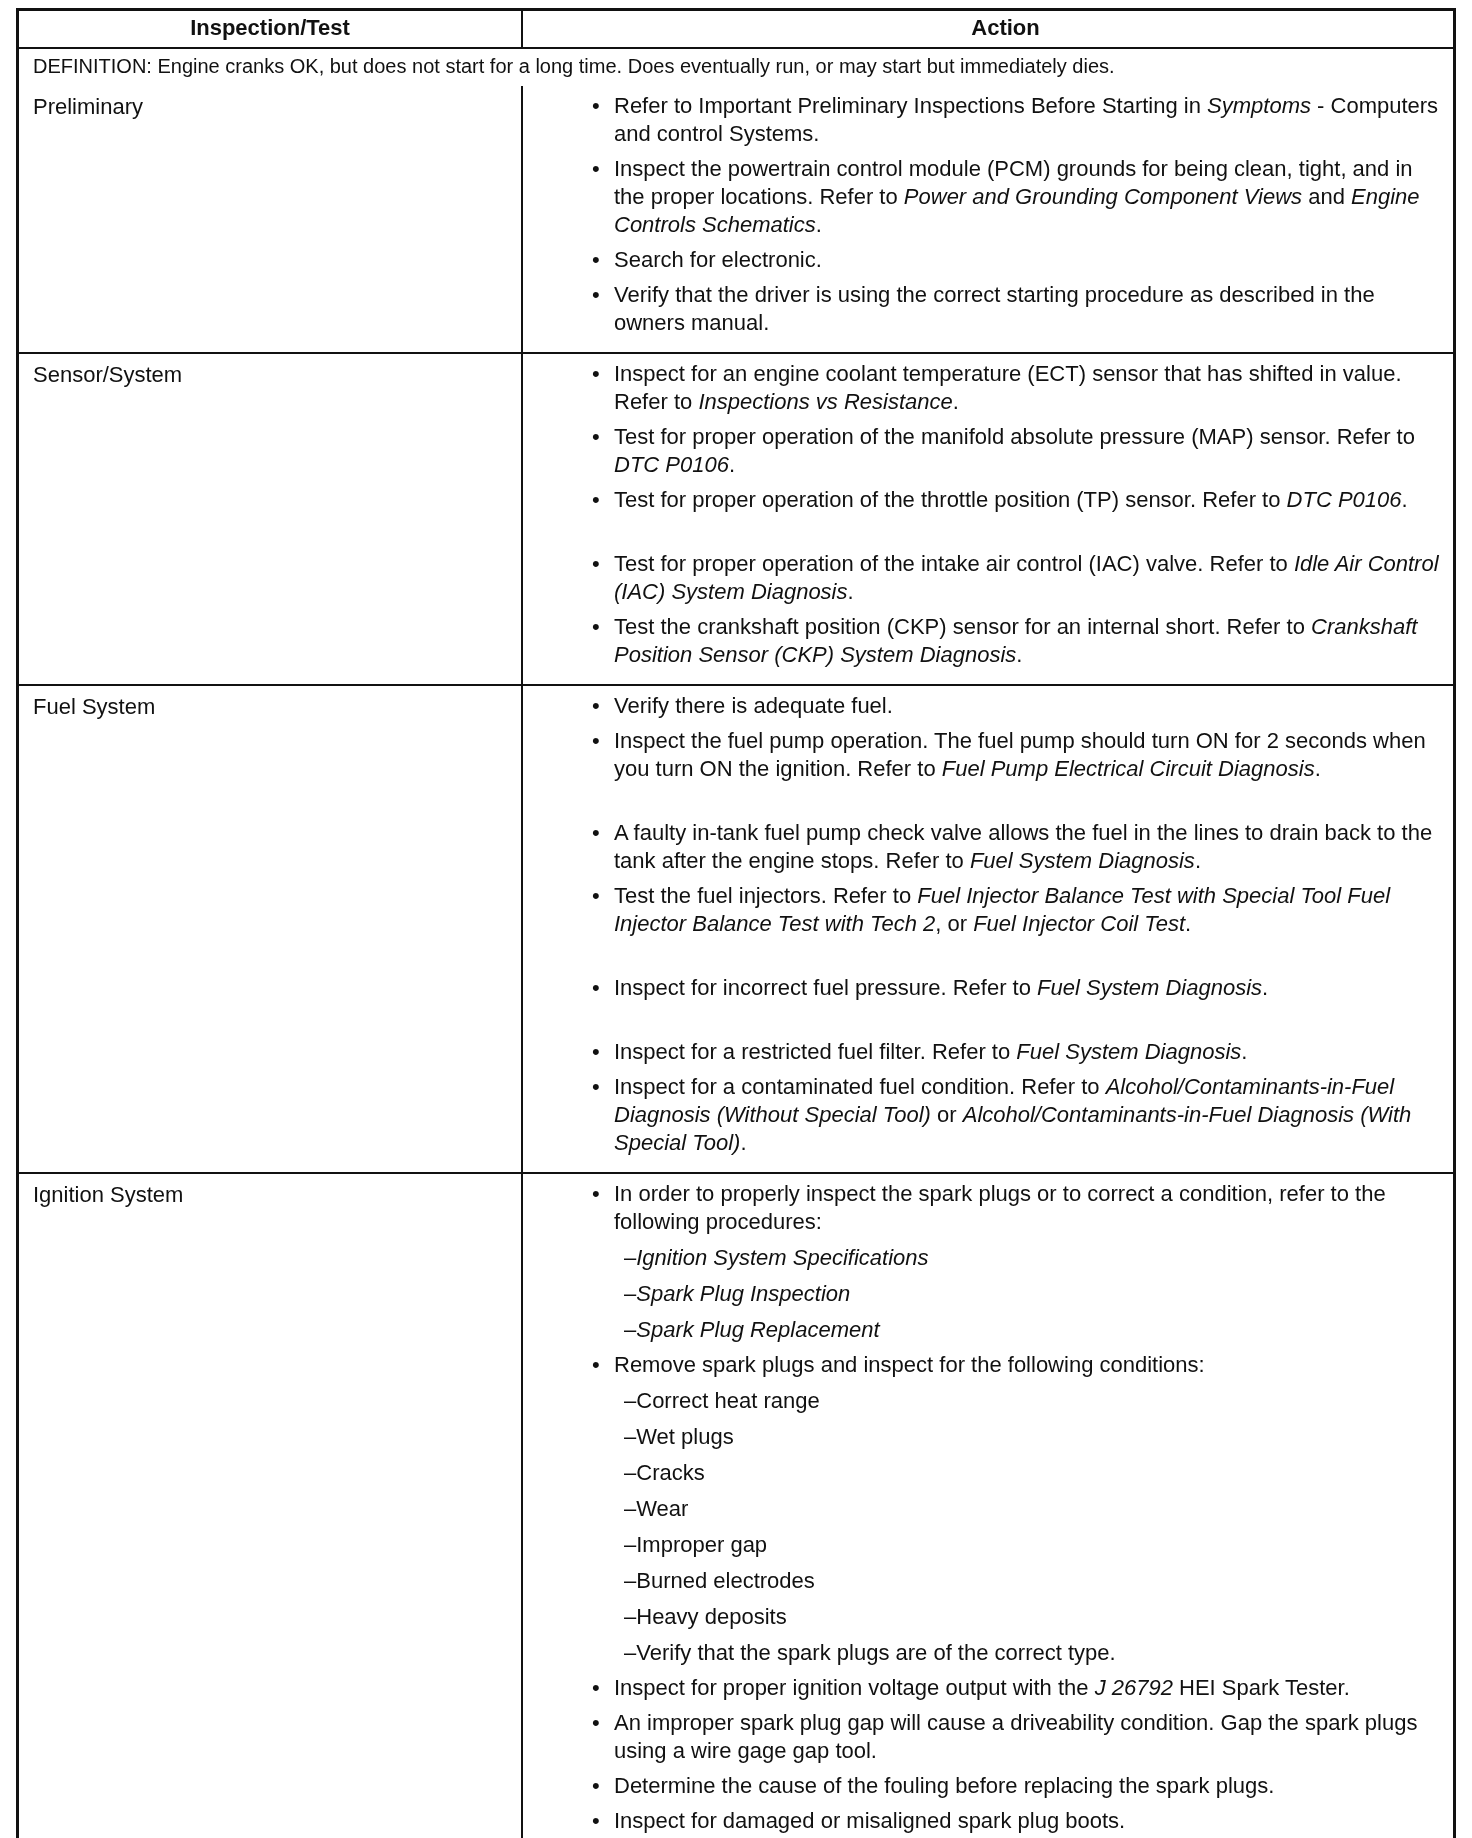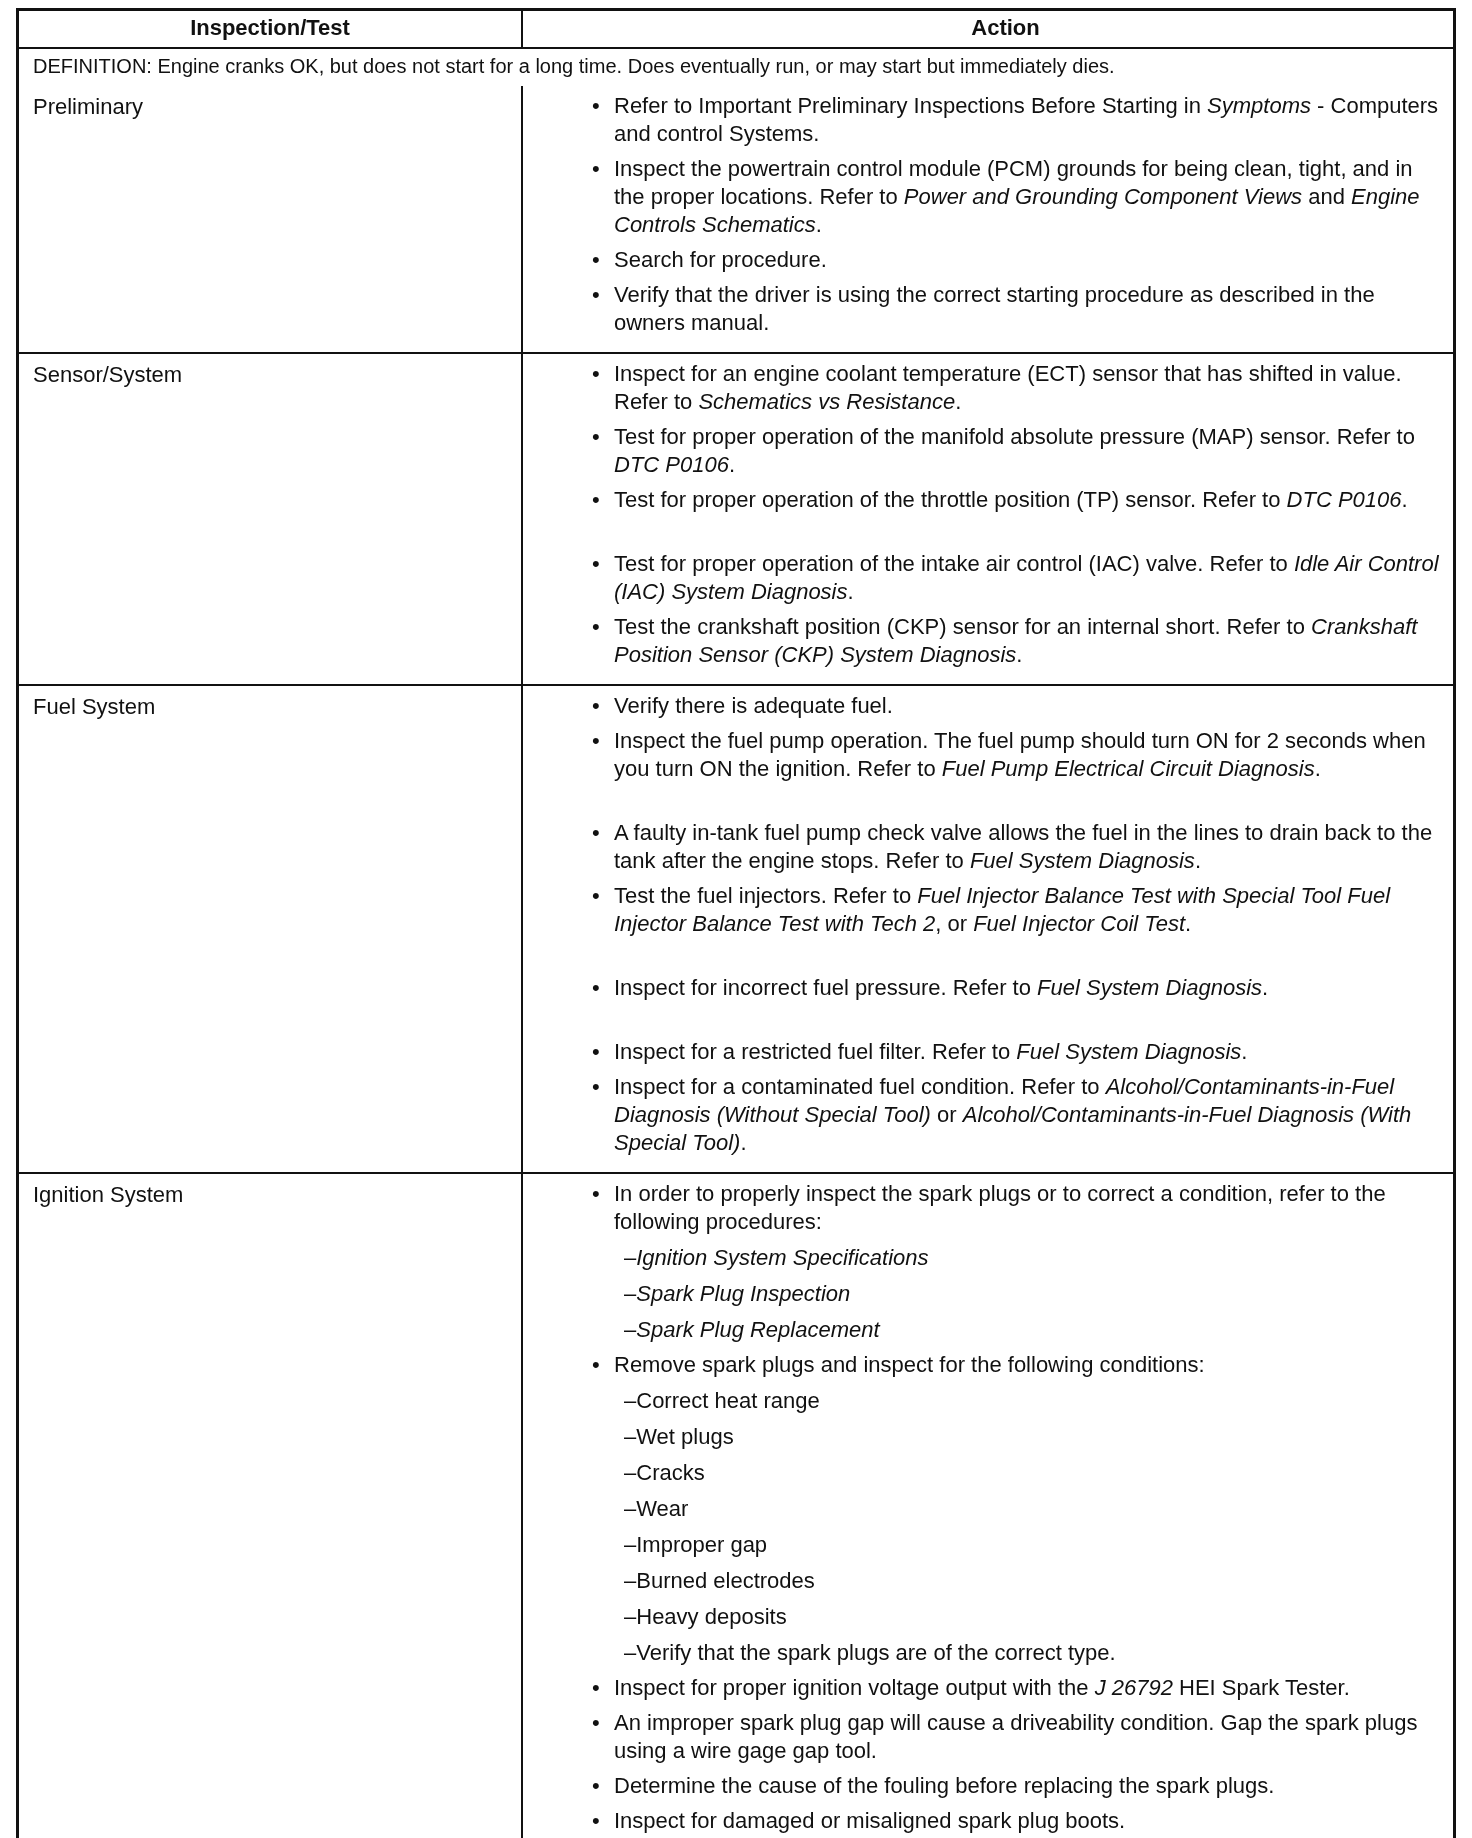--- a/index.html
+++ b/index.html
@@ -36,30 +36,30 @@
   <div class="row">
     <div class="def">DEFINITION: Engine cranks OK, but does not start for a long time. Does eventually run, or may start but immediately dies.</div>
   </div>
   <div id="body-rows">
       <div class="row">
         <div class="c1">Preliminary</div>
         <div class="c2">
           <ul>
             <li class="b"><span>Refer to Important Preliminary Inspections Before Starting in </span><i>Symptoms</i><span> - Computers and control Systems.</span></li>
             <li class="b"><span>Inspect the powertrain control module (PCM) grounds for being clean, tight, and in the proper locations. Refer to </span><i>Power and Grounding Component Views</i><span> and </span><i>Engine Controls Schematics</i><span>.</span></li>
-            <li class="b"><span>Search for procedure.</span></li>
+            <li class="b"><span>Search for electronic.</span></li>
             <li class="b"><span>Verify that the driver is using the correct starting procedure as described in the owners manual.</span></li>
           </ul>
         </div>
       </div>
       <div class="row">
         <div class="c1">Sensor/System</div>
         <div class="c2">
           <ul>
-            <li class="b"><span>Inspect for an engine coolant temperature (ECT) sensor that has shifted in value. Refer to </span><i>Schematics vs Resistance</i><span>.</span></li>
+            <li class="b"><span>Inspect for an engine coolant temperature (ECT) sensor that has shifted in value. Refer to </span><i>Inspections vs Resistance</i><span>.</span></li>
             <li class="b"><span>Test for proper operation of the manifold absolute pressure (MAP) sensor. Refer to </span><i>DTC P0106</i><span>.</span></li>
             <li class="b gap"><span>Test for proper operation of the throttle position (TP) sensor. Refer to </span><i>DTC P0106</i><span>.</span></li>
             <li class="b"><span>Test for proper operation of the intake air control (IAC) valve. Refer to </span><i>Idle Air Control (IAC) System Diagnosis</i><span>.</span></li>
             <li class="b"><span>Test the crankshaft position (CKP) sensor for an internal short. Refer to </span><i>Crankshaft Position Sensor (CKP) System Diagnosis</i><span>.</span></li>
           </ul>
         </div>
       </div>
       <div class="row">
         <div class="c1">Fuel System</div>
         <div class="c2">

